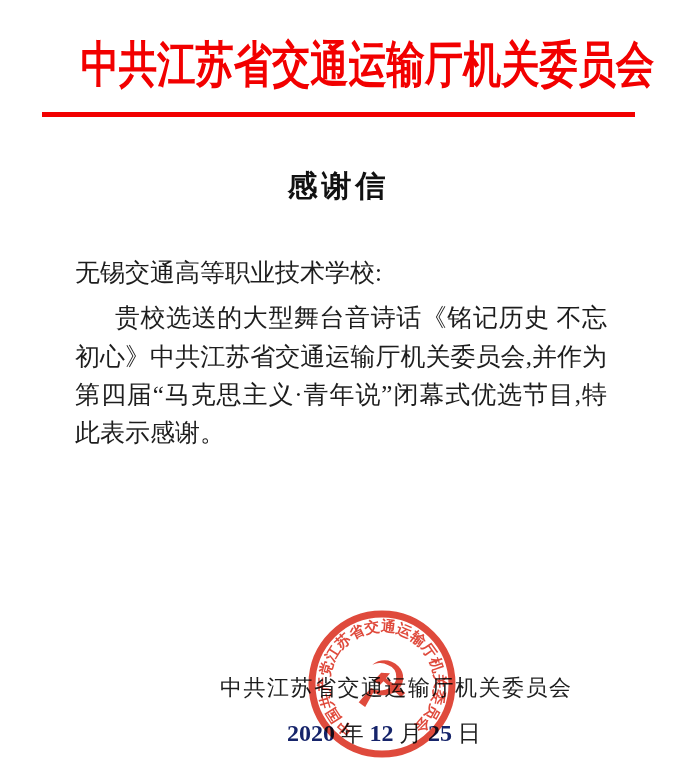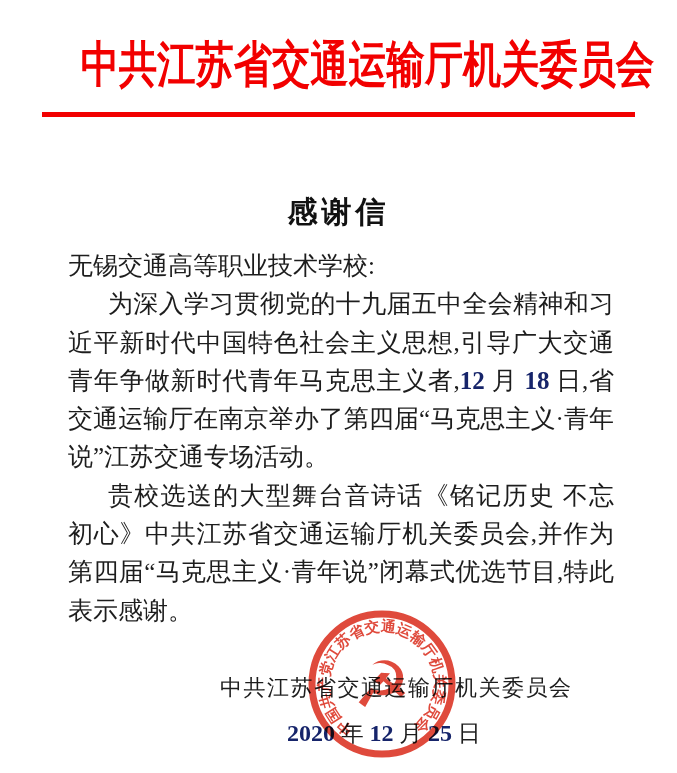--- a/index.html
+++ b/index.html
@@ -24,28 +24,27 @@
   }
   .rule{
     position:absolute;left:42px;top:112px;width:593px;height:5px;
     background:#f20000;
   }
   .letter-title{
     position:absolute;top:166px;left:0;width:677px;
     text-align:center;font-size:30px;font-weight:bold;color:#111111;
     letter-spacing:4px;
     font-family:"Liberation Sans","DejaVu Sans",sans-serif;
-    margin-top:26px;
   }
   .body-text{
     position:absolute;left:68px;top:247px;width:546px;
     font-size:25px;line-height:38.3px;color:#1d1d1d;
     text-align:justify;
   }
-  .body-text p{margin:0;padding:0;}
+  .body-text p{margin:7px;padding:0;}
   .para{text-indent:40px;}
   .num{
     font-weight:bold;color:#16246a;
     font-family:"Liberation Serif","DejaVu Serif",serif;
   }
   .sign-org{
     position:absolute;left:220px;top:673px;
     font-size:22px;color:#1d1d1d;letter-spacing:1.5px;white-space:nowrap;
   }
   .sign-date{
@@ -67,21 +66,20 @@
   <div class="letterhead">
     <span class="org">中共江苏省交通运输厅机关委员会</span>
   </div>
 
   <div class="rule"></div>
 
   <div class="letter-title">感谢信</div>
 
   <div class="body-text">
     <p>无锡交通高等职业技术学校:</p>
-    <p class="para"><span>为深入学习贯彻党的十九届五中全会精神和习近平新时代中国特色社会主义思想,引导广大交通青年争做新时代青年马克思主义者,</span><span class="num">12</span><span> 月 </span><span class="num">18</span><span> 日,省交通运输厅在南京举办了第四届“马克思主义·青年说”江苏交通专场活动。</span></p>
     <p class="para">贵校选送的大型舞台音诗话《铭记历史 不忘初心》中共江苏省交通运输厅机关委员会,并作为第四届“马克思主义·青年说”闭幕式优选节目,特此表示感谢。</p>
   </div>
 
   <div class="sign-org">中共江苏省交通运输厅机关委员会</div>
 
   <div class="sign-date"><span class="num">2020</span><span> 年 </span><span class="num">12</span><span> 月 </span><span class="num">25</span><span> 日</span></div>
 
   <svg class="seal" viewBox="0 0 148 148" xmlns="http://www.w3.org/2000/svg">
     <circle cx="74" cy="74" r="70" fill="none" stroke="#dd3a2b" stroke-width="7"></circle>
     <defs>

